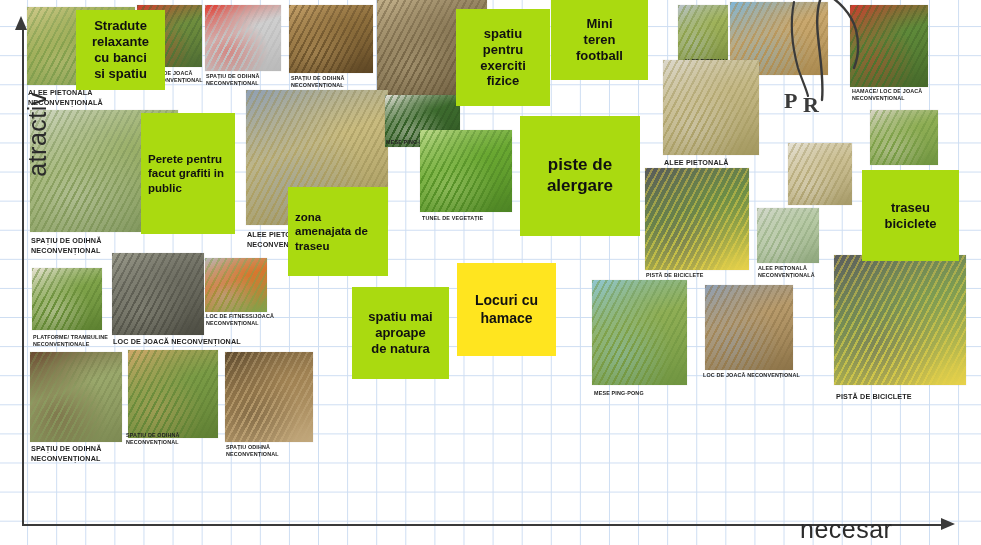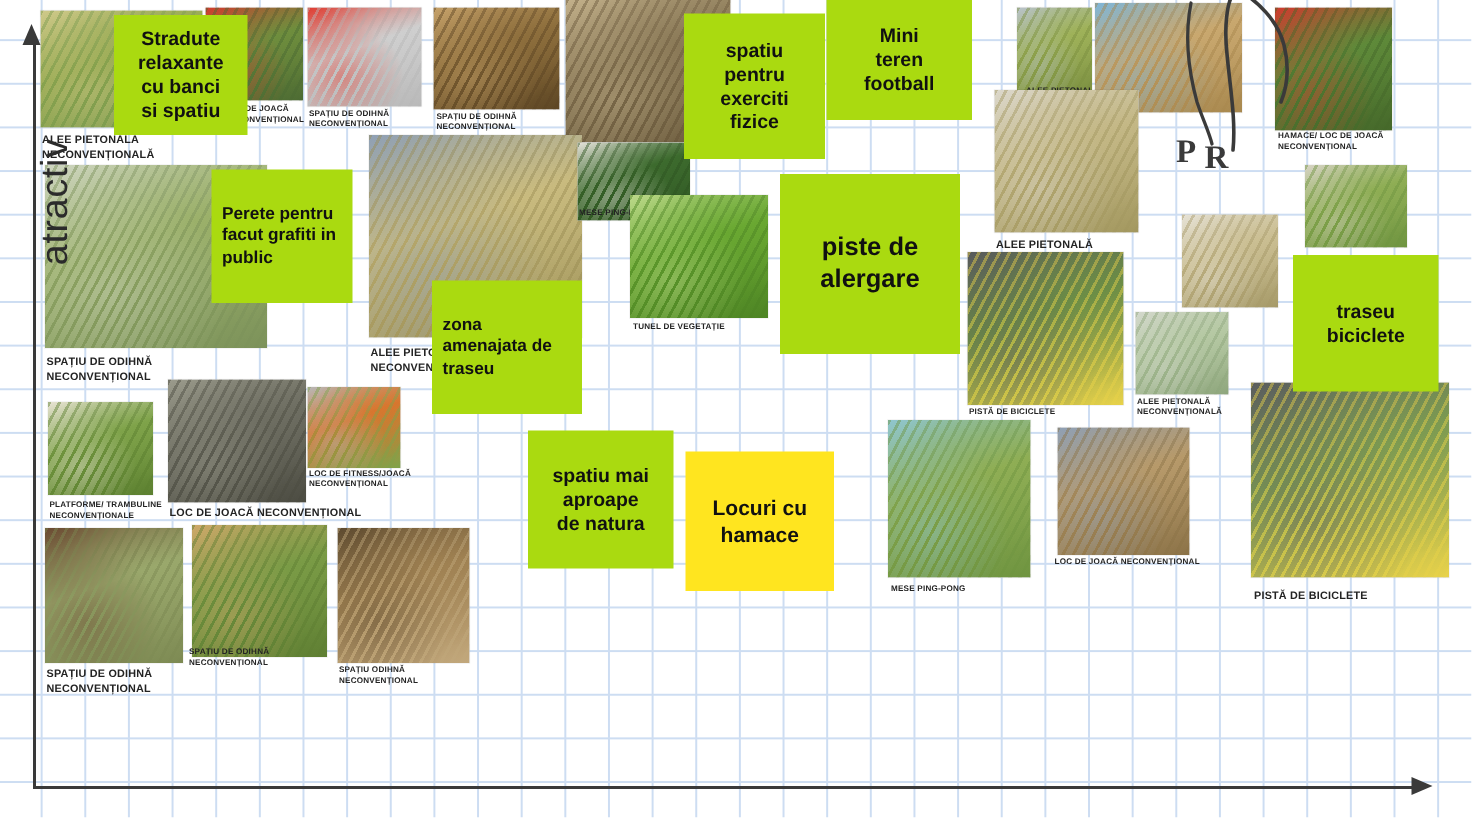--- a/index.html
+++ b/index.html
@@ -272,43 +272,44 @@
   <div id="doodle-letters">
       <div style="position: absolute; left: 784px; top: 88px; font-size: 22px; font-weight: bold; color: rgb(58, 58, 58); font-family: &quot;Liberation Serif&quot;, serif;">P</div>
       <div style="position: absolute; left: 803px; top: 92px; font-size: 22px; font-weight: bold; color: rgb(58, 58, 58); font-family: &quot;Liberation Serif&quot;, serif;">R</div>
     </div>
 
   <div id="notes">
       <div class="note" style="left: 76px; top: 10px; width: 89px; height: 80px; background: rgb(170, 218, 16); font-size: 13px;">Stradute
 relaxante
 cu banci
 si spatiu</div>
-      <div class="note" style="left: 141px; top: 113px; width: 94px; height: 89px; background: rgb(170, 218, 16); font-size: 11.5px; justify-content: flex-start; text-align: left;">Perete pentru
+      <div class="note" style="left: 141px; top: 113px; width: 94px; height: 121px; background: rgb(170, 218, 16); font-size: 11.5px; justify-content: flex-start; text-align: left;">Perete pentru
 facut grafiti in
 public</div>
       <div class="note" style="left: 288px; top: 187px; width: 100px; height: 89px; background: rgb(170, 218, 16); font-size: 11.5px; justify-content: flex-start; text-align: left;">zona
 amenajata de
 traseu</div>
       <div class="note" style="left: 456px; top: 9px; width: 94px; height: 97px; background: rgb(170, 218, 16); font-size: 13px; text-align: center;">spatiu
 pentru
 exerciti
 fizice</div>
       <div class="note" style="left: 551px; top: 0px; width: 97px; height: 80px; background: rgb(170, 218, 16); font-size: 13px;">Mini
 teren
 football</div>
       <div class="note" style="left: 520px; top: 116px; width: 120px; height: 120px; background: rgb(170, 218, 16); font-size: 17px;">piste de
 alergare</div>
       <div class="note" style="left: 862px; top: 170px; width: 97px; height: 91px; background: rgb(170, 218, 16); font-size: 13px;">traseu
 biciclete</div>
       <div class="note" style="left: 352px; top: 287px; width: 97px; height: 92px; background: rgb(170, 218, 16); font-size: 13px;">spatiu mai
 aproape
 de natura</div>
-      <div class="note" style="left: 457px; top: 263px; width: 99px; height: 93px; background: rgb(255, 229, 31); font-size: 14px; margin-top: 38px;">Locuri cu
+      <div class="note" style="left: 457px; top: 263px; width: 99px; height: 93px; background: rgb(255, 229, 31); font-size: 14px;">Locuri cu
 hamace</div>
     </div>
 
   <div class="axis-line" id="y-axis"></div>
   <div class="axis-line" id="x-axis"></div>
   <div class="arrow-head" id="y-arrow"></div>
   <div class="arrow-head" id="x-arrow"></div>
   <div id="y-label">atractiv</div>
+  <div id="x-label">necesar</div>
 
 </div>
 
 </body></html>

